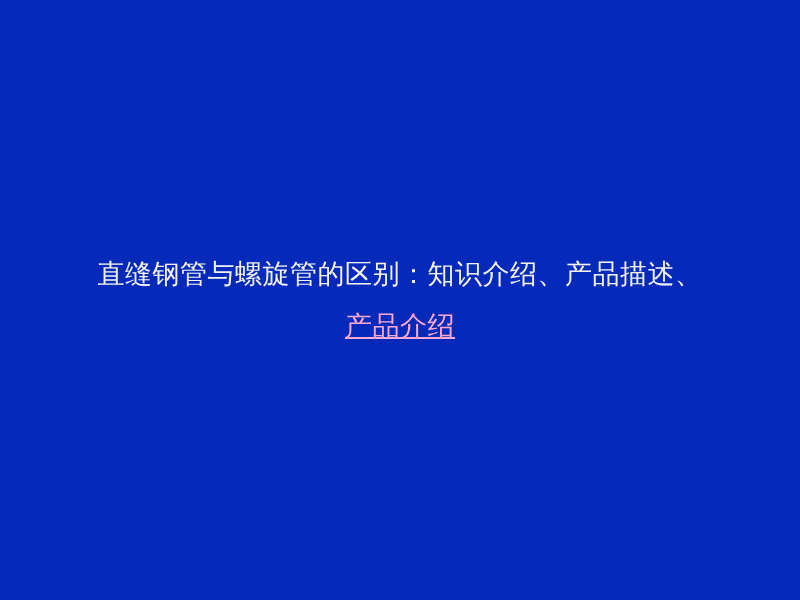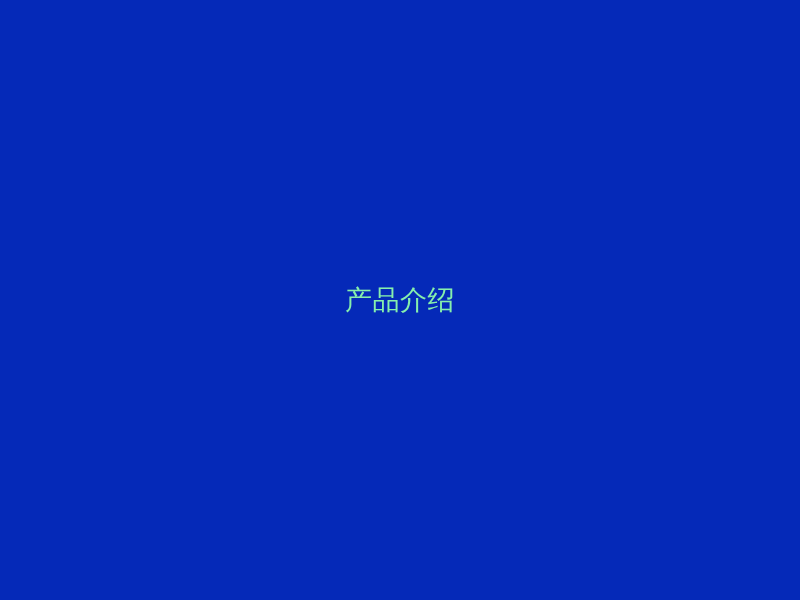--- a/index.html
+++ b/index.html
@@ -43,16 +43,17 @@
     letter-spacing: 0.5px;
     white-space: nowrap;
   }
 </style>
 </head>
 <body>
 
 <div id="slide" style="background-color: rgb(5, 41, 184);">
 
   <div id="title-block">
-    <span class="title-line" style="color: #86efac;">产品介绍</span>
+    <span class="title-line" style="color: rgb(242, 242, 242);">直缝钢管与螺旋管的区别：知识介绍、产品描述、</span>
+    <span class="title-line" style="color: #f9a8d4; text-decoration: underline;">产品介绍</span>
   </div>
 
 </div>
 
 </body></html>

